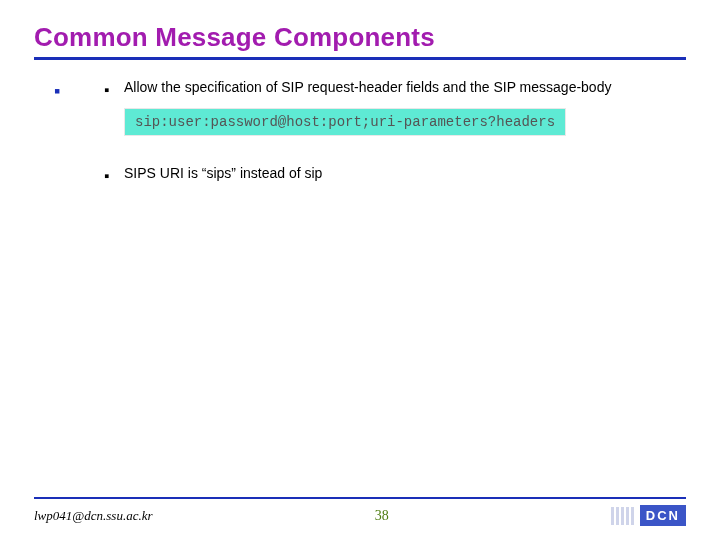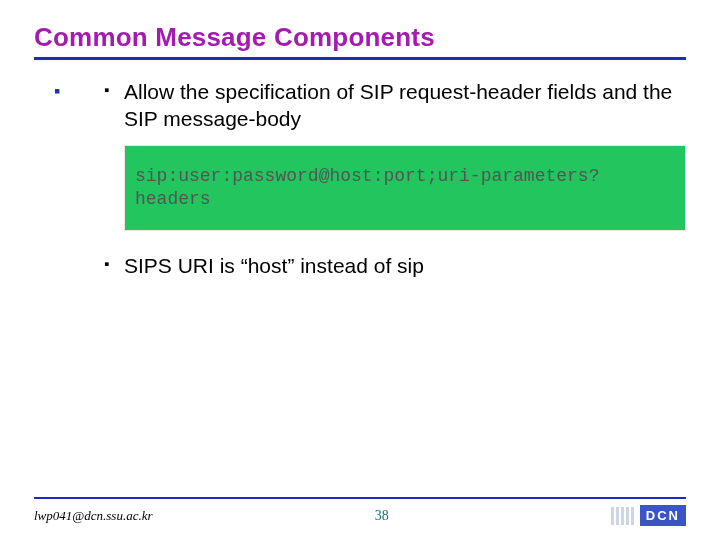--- a/index.html
+++ b/index.html
@@ -4,29 +4,29 @@
 <style>
   html,body{margin:0;padding:0}
   body{width:720px;height:540px;background:#fff;font-family:Verdana,Geneva,sans-serif;color:#000;position:relative;overflow:hidden}
   .slide{box-sizing:border-box;padding:22px 34px 0 34px;width:100%;height:100%}
   .title{color:#a21caf;font-size:26px;font-weight:700;letter-spacing:.2px;margin:0 0 2px 0;font-family:"Comic Sans MS","Chalkboard SE","Segoe UI",sans-serif}
   .title-rule{border:none;height:3px;background:#1a2fb8;margin:4px 0 18px 0;width:100%}
   .body{font-size:19px;line-height:1.3}
   ul.lvl1{list-style:none;margin:0;padding:0 0 0 20px}
   ul.lvl1>li{margin-bottom:8px;padding-left:22px;position:relative}
   ul.lvl1>li::before{content:"\25AA";position:absolute;left:0;top:2px;color:#1a2fb8;font-size:18px}
-  ul.lvl2{list-style:none;margin:11px 0 0 0;padding:0 0 0 28px;font-size:21px}
+  ul.lvl2{list-style:none;margin:18px 0 0 0;padding:0 0 0 28px;font-size:14px}
   ul.lvl2>li{margin-bottom:6px;padding-left:20px;position:relative}
   ul.lvl2>li::before{content:"\25AA";position:absolute;left:0;top:2px;color:#000;font-size:15px}
-  .codebox{display:inline-block;background:#22c55e;border:1px solid #e8e8e8;padding:19px 10px;font-family:"Courier New",monospace;font-size:18px;color:#555;margin:6px 0 10px 48px}
+  .codebox{display:inline-block;background:#5eead4;border:1px solid #e8e8e8;padding:4px 10px;font-family:"Courier New",monospace;font-size:14px;color:#555;margin:6px 0 10px 48px}
   .footer{position:absolute;left:0;right:0;bottom:14px;padding:0 34px}
   .foot-rule{border:none;height:2px;background:#1a2fb8;margin:0 0 6px 0}
   .foot-row{display:flex;align-items:center;justify-content:space-between;font-size:12px;color:#000}
   .email{font-style:italic;font-family:"Times New Roman",serif;font-size:13px}
-  .pagenum{font-family:"Times New Roman",serif;font-size:14px;color:#0f766e}
+  .pagenum{font-family:"Times New Roman",serif;font-size:14px;color:#4d7c0f}
   .logo{display:flex;align-items:center;gap:6px}
   .logo-bars{display:flex;gap:2px}
   .logo-bars span{width:3px;height:18px;background:#cfd4ea}
   .logo-box{background:#3b55c7;color:#fff;font-weight:700;font-size:13px;padding:3px 6px;letter-spacing:2px}
 </style>
 </head>
 <body>
 
 <div class="slide">
   <h1 class="title">Common Message Components</h1>
@@ -36,21 +36,21 @@
     <ul class="lvl1">
       <li>
         <ul class="lvl2">
           <li>
             <span>Allow the specification of SIP request-header fields and the SIP message-body</span>
           </li>
         </ul>
         <div class="codebox">sip:user:password@host:port;uri-parameters?headers</div>
         <ul class="lvl2">
           <li>
-            <span>SIPS URI is “host” instead of sip</span>
+            <span>SIPS URI is “sips” instead of sip</span>
           </li>
         </ul>
       </li>
     </ul>
   </div>
 </div>
 
 <div class="footer">
   <hr class="foot-rule">
   <div class="foot-row">

